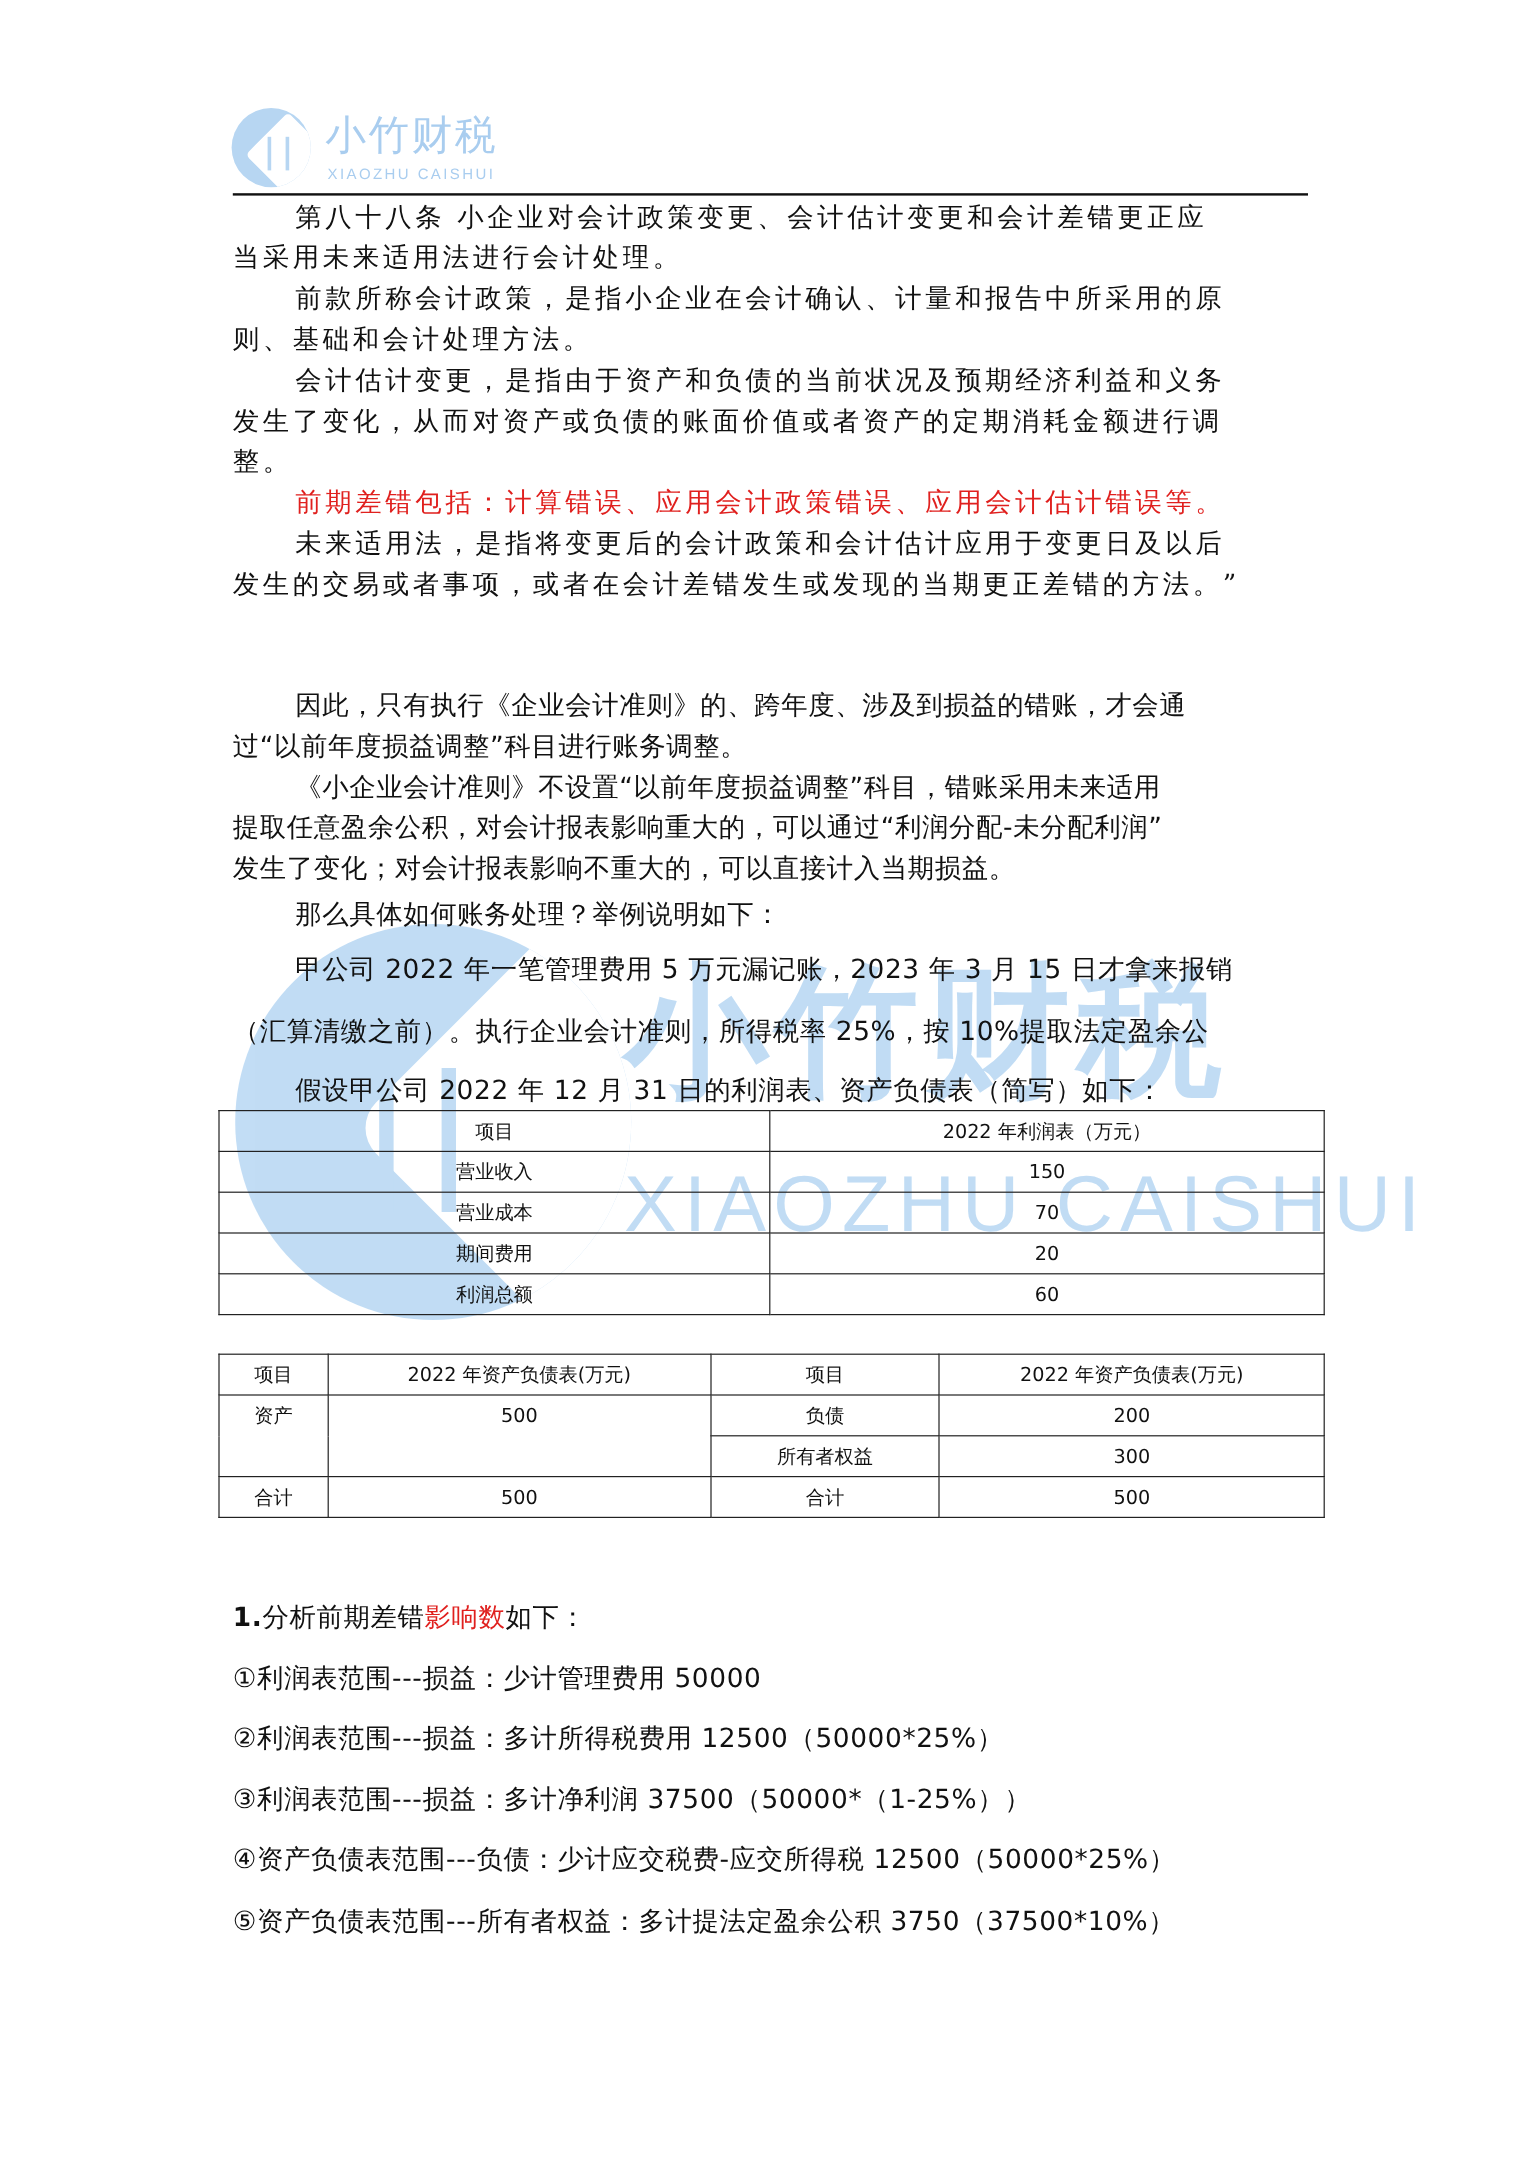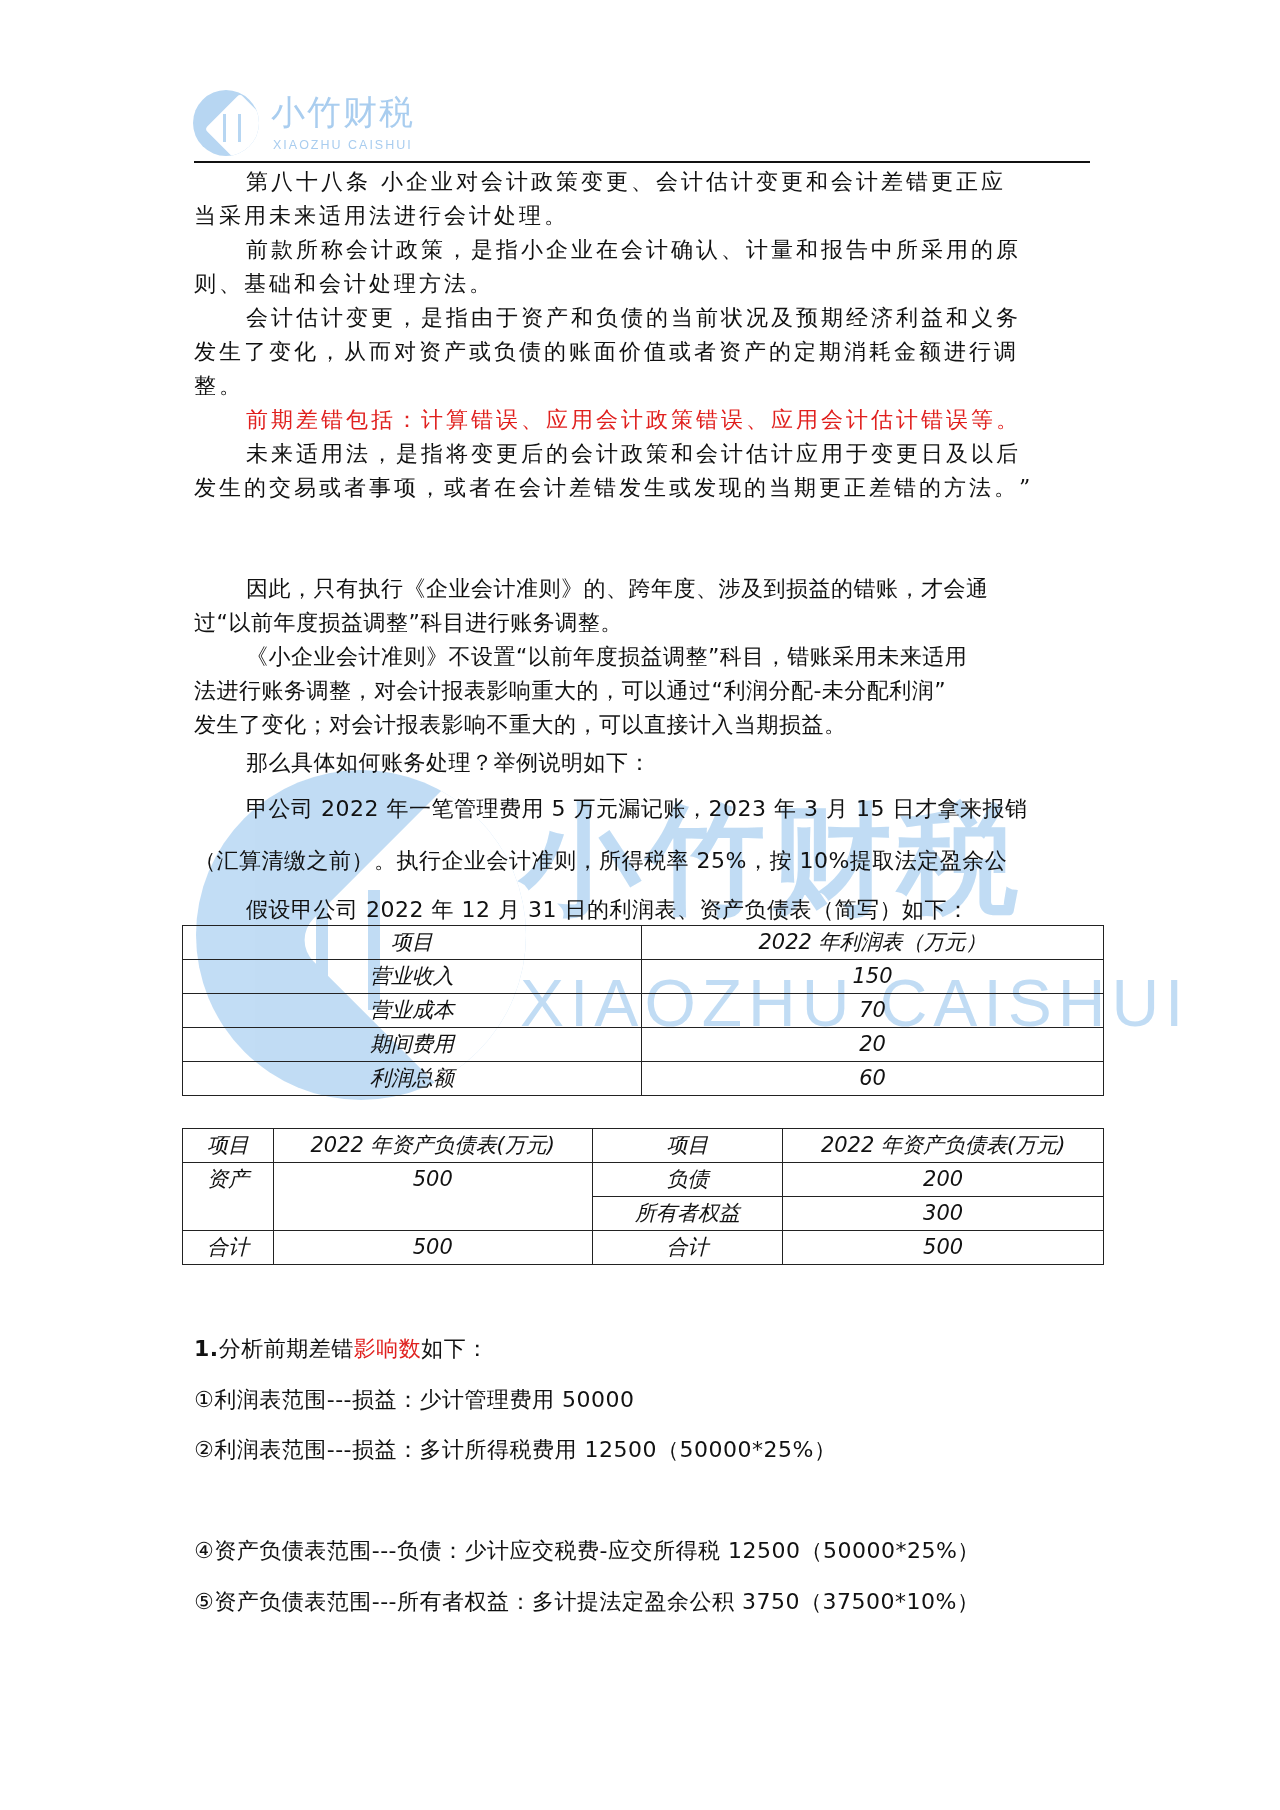--- a/index.html
+++ b/index.html
@@ -32,21 +32,21 @@
 
   
   .p { position: absolute; left: 194px; width: 896px; font-size: 22px; line-height: 34px; white-space: nowrap; }
   .serif { font-family: "DejaVu Serif", serif; letter-spacing: 3px; }
   .sans { font-family: "DejaVu Sans", sans-serif; letter-spacing: 0.5px; }
   .indent { padding-left: 52px; box-sizing: border-box; }
   .red { color: #e0201e; }
   .bold { font-weight: bold; }
 
   
-  table { position: absolute; border-collapse: collapse; font-size: 21px; font-family: "DejaVu Sans", sans-serif; font-style: italic; }
+  table { position: absolute; border-collapse: collapse; font-size: 16px; font-family: "DejaVu Sans", sans-serif; }
   td, th { border: 1.5px solid #222; text-align: center; font-weight: normal; height: 33px; padding: 0; line-height: 33px; }
   .t1 { left: 182px; top: 925px; width: 922px; }
   .t1 td:first-child, .t1 th:first-child { width: 458px; }
   .t2 { left: 182px; top: 1128px; width: 922px; }
   .t2 .c1 { width: 90px; } .t2 .c2 { width: 318px; } .t2 .c3 { width: 190px; } .t2 .c4 { width: 320px; }
   .t2 td.top { vertical-align: top; }
 </style>
 </head>
 <body>
 
@@ -76,21 +76,21 @@
   <div class="p serif indent" style="top:301px;">会计估计变更，是指由于资产和负债的当前状况及预期经济利益和义务</div>
   <div class="p serif" style="top:335px;">发生了变化，从而对资产或负债的账面价值或者资产的定期消耗金额进行调</div>
   <div class="p serif" style="top:369px;">整。</div>
   <div class="p serif indent red" style="top:403px;">前期差错包括：计算错误、应用会计政策错误、应用会计估计错误等。</div>
   <div class="p serif indent" style="top:437px;">未来适用法，是指将变更后的会计政策和会计估计应用于变更日及以后</div>
   <div class="p serif" style="top:471px;">发生的交易或者事项，或者在会计差错发生或发现的当期更正差错的方法。”</div>
 
   <div class="p sans indent" style="top:572px;">因此，只有执行《企业会计准则》的、跨年度、涉及到损益的错账，才会通</div>
   <div class="p sans" style="top:606px;">过“以前年度损益调整”科目进行账务调整。</div>
   <div class="p sans indent" style="top:640px;">《小企业会计准则》不设置“以前年度损益调整”科目，错账采用未来适用</div>
-  <div class="p sans" style="top:674px;">法进行账务调整，对会计报表影响重大的，可以通过“利润分配-未分配利润”</div>
+  <div class="p sans" style="top:674px;">提取任意盈余公积，对会计报表影响重大的，可以通过“利润分配-未分配利润”</div>
   <div class="p sans" style="top:708px;">发生了变化；对会计报表影响不重大的，可以直接计入当期损益。</div>
   <div class="p sans indent" style="top:746px;">那么具体如何账务处理？举例说明如下：</div>
   <div class="p sans indent" style="top:792px;">甲公司 2022 年一笔管理费用 5 万元漏记账，2023 年 3 月 15 日才拿来报销</div>
   <div class="p sans" style="top:826px;margin-top:18px;">（汇算清缴之前）。执行企业会计准则，所得税率 25%，按 10%提取法定盈余公</div>
   <div class="p sans indent" style="top:893px;">假设甲公司 2022 年 12 月 31 日的利润表、资产负债表（简写）如下：</div>
 
   <table class="t1">
     <tbody>
         <tr>
       <th>项目</th>
@@ -140,16 +140,17 @@
       <td>500</td>
     </tr>
   </tbody>
     </table>
 
   <div class="p sans" style="top:1332px;">
     <span class="bold">1.</span><span>分析前期差错</span><span class="red">影响数</span><span>如下：</span>
   </div>
   <div class="p sans" style="top:1383px;">①利润表范围---损益：少计管理费用 50000</div>
   <div class="p sans" style="top:1433px;">②利润表范围---损益：多计所得税费用 12500（50000*25%）</div>
+  <div class="p sans" style="top:1484px;">③利润表范围---损益：多计净利润 37500（50000*（1-25%））</div>
   <div class="p sans" style="top:1534px;">④资产负债表范围---负债：少计应交税费-应交所得税  12500（50000*25%）</div>
   <div class="p sans" style="top:1585px;">⑤资产负债表范围---所有者权益：多计提法定盈余公积  3750（37500*10%）</div>
 
 </div>
 
 </body></html>

